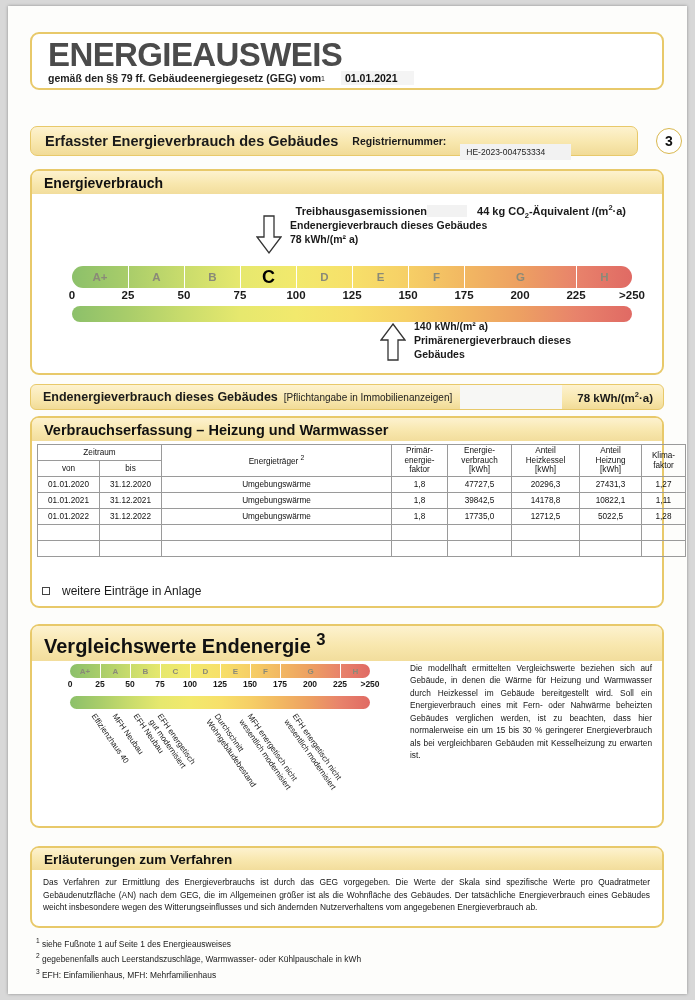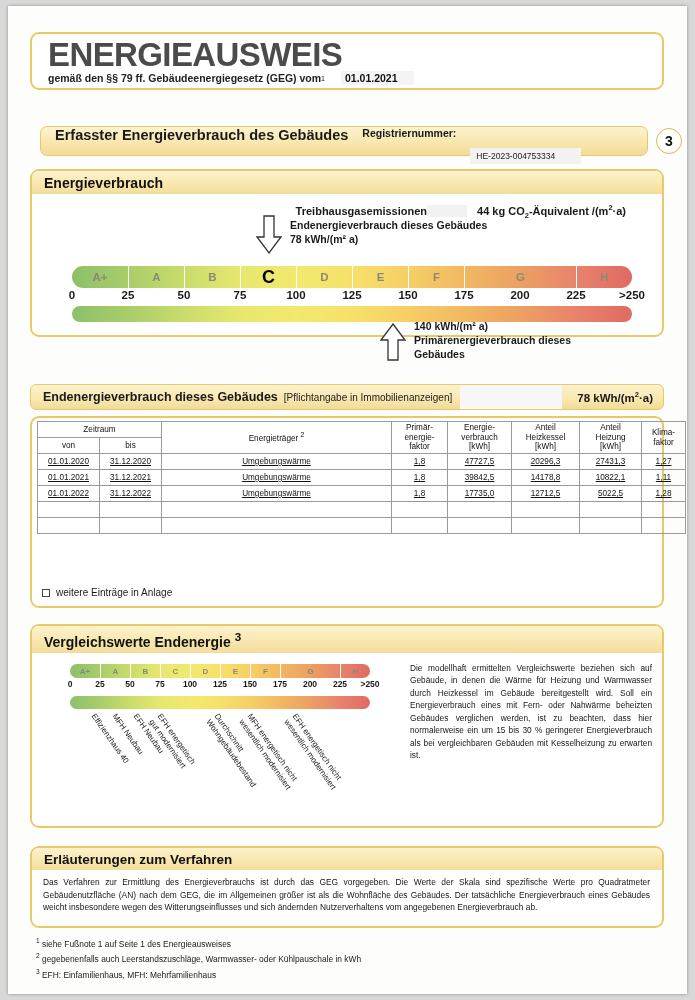--- a/index.html
+++ b/index.html
@@ -50,40 +50,40 @@
   .title-sub { font-size: 10.5px; display: flex; align-items: center; }
   .title-sub .law { font-weight: 600; color: #222; }
   .title-sub sup { font-size: 7px; }
   .title-sub .datefield {
     margin-left: 16px; background: #f4f4f4; padding: 1px 16px 1px 4px;
     font-weight: 600; color: #111;
   }
 
   
   .reg-bar {
-    position: absolute; left: 32px; top: 120px; width: 608px; height: 30px;
+    position: absolute; left: 22px; top: 120px; width: 608px; height: 30px;
     background: linear-gradient(to bottom, #fdf2cf 0%, #f8e7ae 55%, #f1db97 100%);
     border: 1px solid #e8c96a; border-radius: 7px;
-    display: flex; align-items: flex-start; padding-left: 14px; gap: 14px;
+    display: flex; align-items: center; padding-left: 14px; gap: 14px;
   }
   .reg-bar .rb-title { font-size: 14.5px; font-weight: bold; }
   .reg-bar .rb-label { font-size: 10.5px; font-weight: bold; }
   .reg-bar .rb-value {
     font-size: 8.5px; background: #f2f2f2; padding: 3px 26px 3px 6px; color: #222; margin-top: 21px;
   }
   .page-badge {
     position: absolute; left: 648px; top: 122px;
     width: 26px; height: 26px; border-radius: 50%;
     border: 1.5px solid #d9b84e; background: #fff;
     display: flex; align-items: center; justify-content: center;
     font-size: 14px; font-weight: bold; color: #111;
   }
 
   
-  .ev-panel { position: absolute; left: 22px; top: 163px; width: 634px; height: 168px; }
+  .ev-panel { position: absolute; left: 22px; top: 163px; width: 634px; height: 206px; }
   .ev-panel .panel-head { font-size: 14px; }
   .thg-row {
     display: flex; align-items: center; justify-content: flex-end;
     gap: 0; font-size: 11px; font-weight: bold; margin: 9px 36px 0 0;
   }
   .thg-row .thg-label { }
   .thg-row .thg-gap { width: 40px; height: 12px; background: #f2f2f2; }
   .thg-row .thg-val { margin-left: 10px; }
   sub { font-size: 7.5px; }
   .sup2 { font-size: 7.5px; vertical-align: super; }
@@ -141,32 +141,32 @@
   .vt-panel { position: absolute; left: 22px; top: 410px; width: 634px; height: 192px; }
   .vt-panel .panel-head { font-size: 14.5px; }
   table.vt { width: 100%; border-collapse: collapse; font-size: 8.2px; table-layout: fixed; }
   table.vt th, table.vt td {
     border: 1px solid #9a9a9a; text-align: center; color: #111; padding: 0;
   }
   table.vt th { font-weight: normal; line-height: 1.2; }
   .vt-wrap { padding: 3px 5px 0 5px; }
   .th-zeitraum { height: 16px; }
   .th-sub { height: 16px; }
-  .vt td { height: 16px; text-decoration: underline; }
+  .vt td { height: 16px; }
   td.et { text-align: center; }
   td.num { text-align: right; padding-right: 5px; }
   .weitere {
-    position: absolute; left: 10px; bottom: 8px; font-size: 10px;
-    display: flex; align-items: center; gap: 6px;
+    position: absolute; left: 10px; bottom: 8px; font-size: 12px;
+    display: flex; align-items: center; gap: 12px;
   }
   .chk { width: 8px; height: 8px; border: 1px solid #444; display: inline-block; }
 
   
   .vg-panel { position: absolute; left: 22px; top: 618px; width: 634px; height: 204px; }
-  .vg-panel .panel-head { font-size: 14px; }
+  .vg-panel .panel-head { font-size: 20px; }
   .vg-scale-wrap { position: absolute; left: 38px; top: 38px; width: 300px; }
   .vg-bar {
     position: relative; height: 14px; border-radius: 7px; overflow: hidden;
     background: linear-gradient(to right,
       #8cc06a 0%, #a9cd6a 10%, #c9dc6c 20%, #e6e86e 30%,
       #f2e96d 40%, #f7e06a 50%, #f6cf66 60%, #f2b862 70%,
       #eda062 80%, #e8836b 90%, #e06a64 100%);
   }
   .vg-bar .seg {
     position: absolute; top: 0; height: 100%;
@@ -293,20 +293,21 @@
   </div>
 
   <div class="ee-bar">
     <span class="ee-t">Endenergieverbrauch dieses Gebäudes</span>
     <span class="ee-s">[Pflichtangabe in Immobilienanzeigen]</span>
     <span class="ee-fill"></span>
     <span class="ee-v"><span>78 kWh/(m</span><span class="sup2">2</span><span>·a)</span></span>
   </div>
 
   <div class="panel vt-panel">
+    <div class="panel-head">Verbrauchserfassung – Heizung und Warmwasser</div>
     <div class="vt-wrap">
       <table class="vt">
         <colgroup>
           <col style="width:62px">
             <col style="width:62px">
             <col style="width:230px">
           <col style="width:56px">
             <col style="width:64px">
             <col style="width:68px">
           <col style="width:62px">

